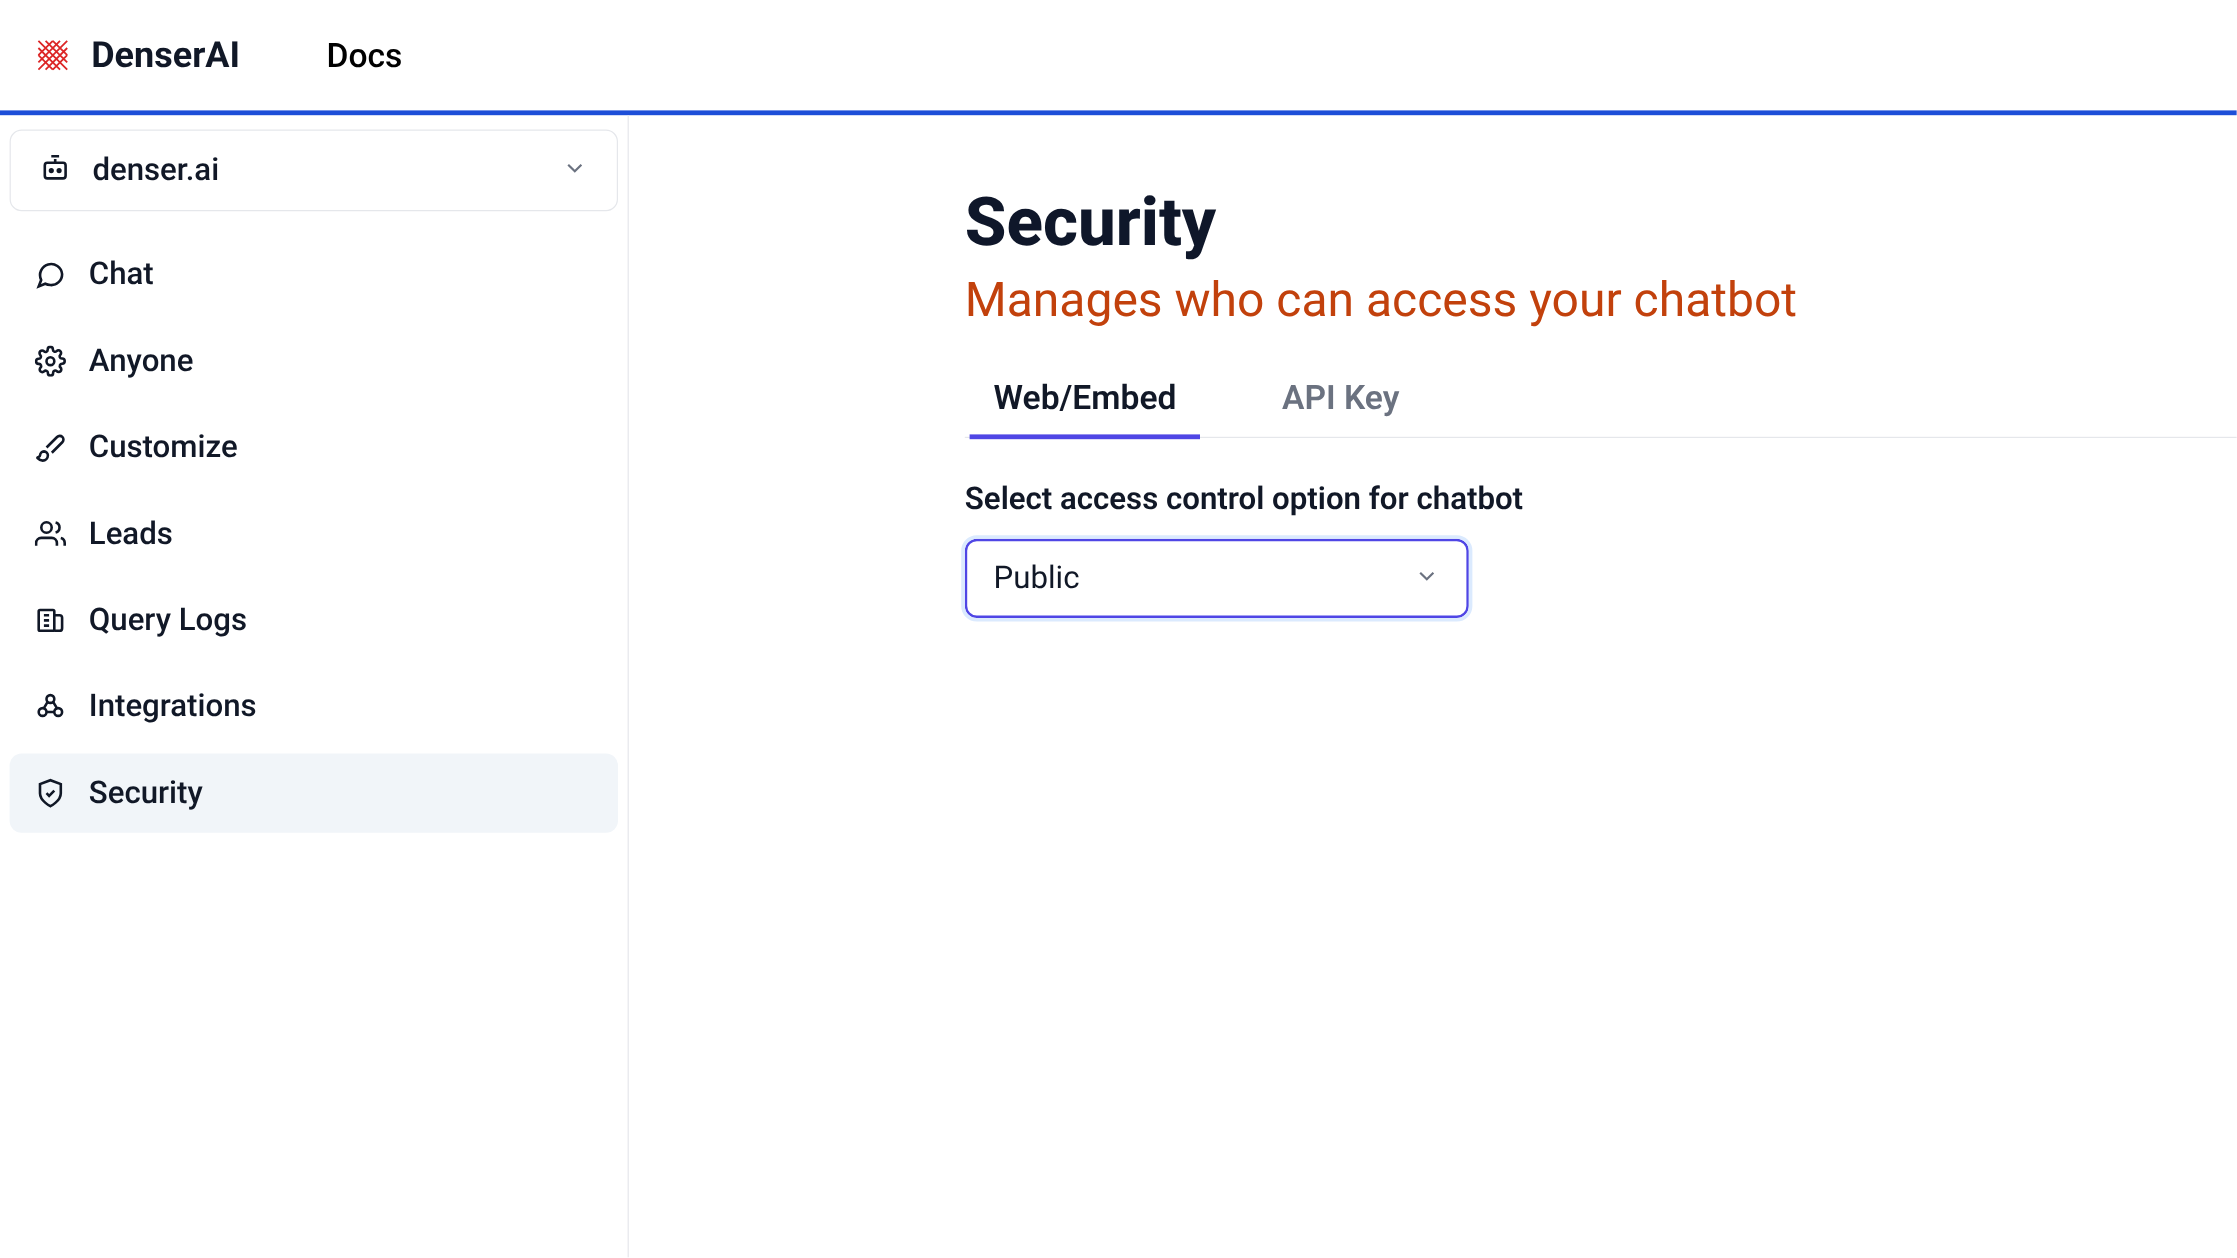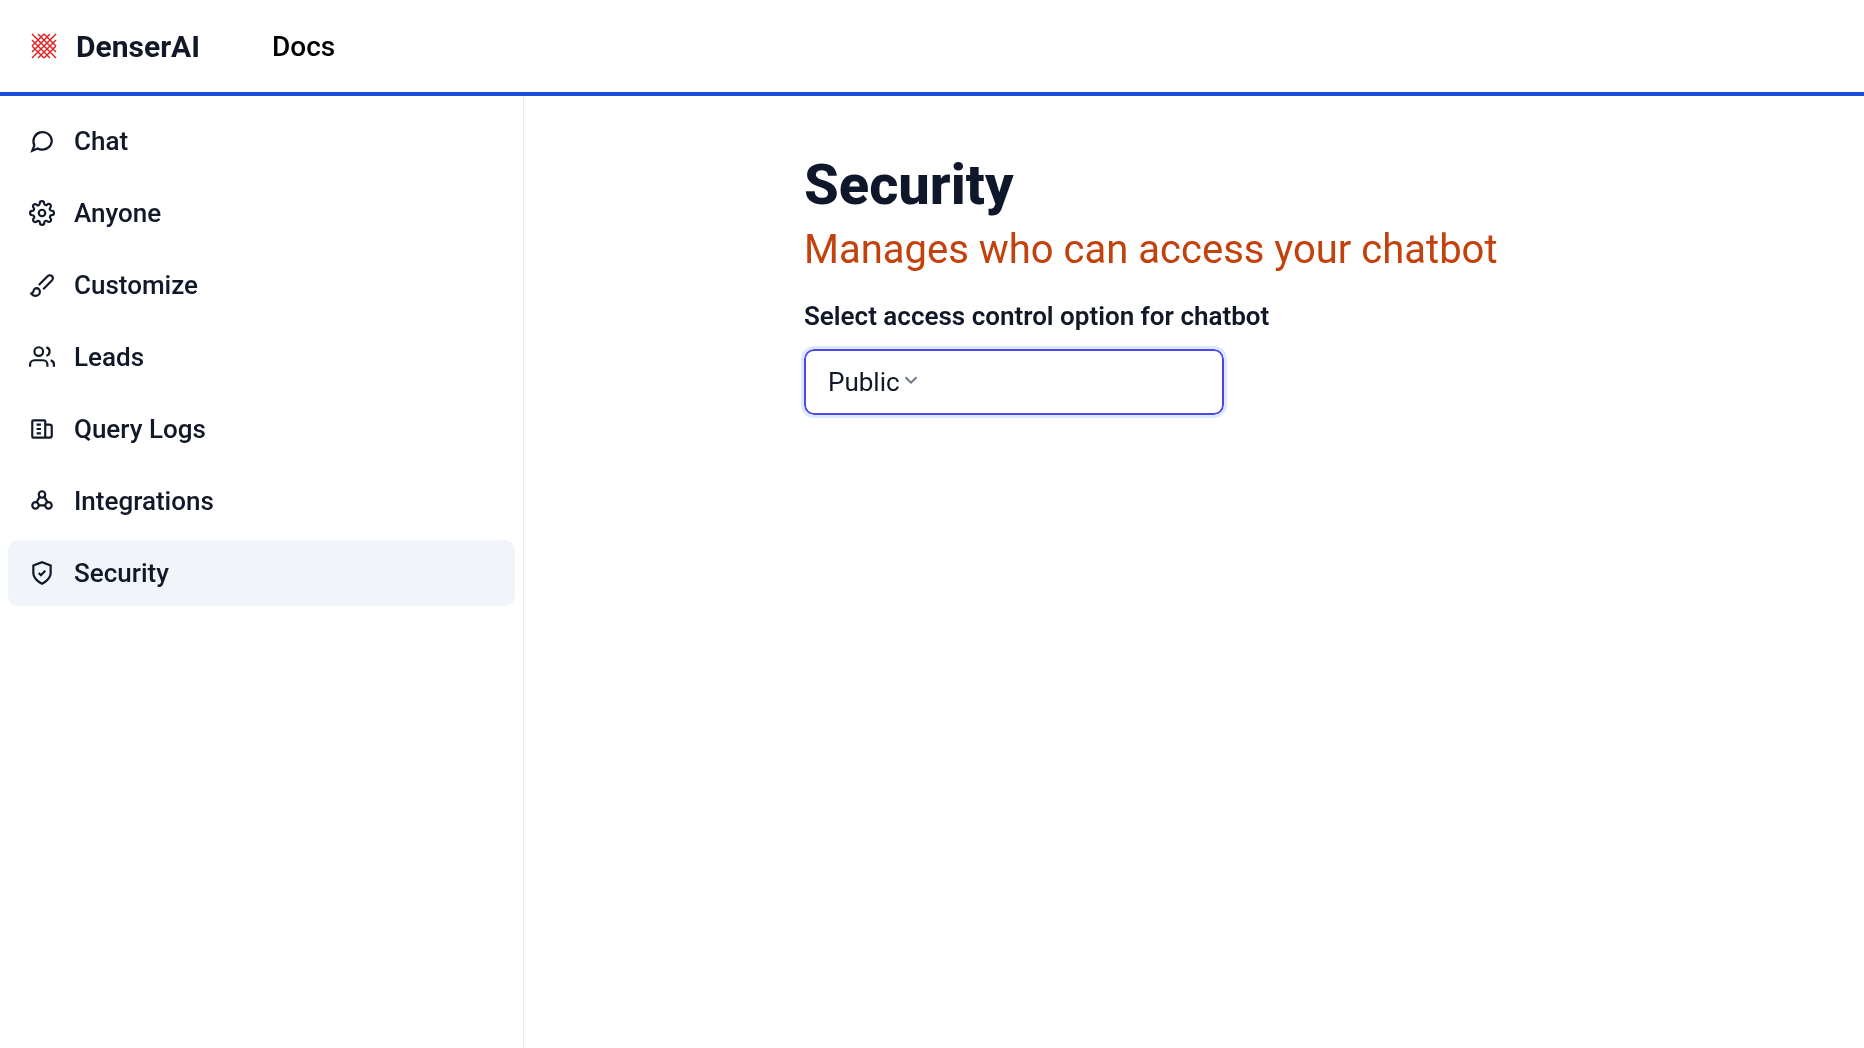--- a/index.html
+++ b/index.html
@@ -152,20 +152,21 @@
       margin-bottom: 28px;
     }
     .select-wrap {
       width: 420px;
       border: 2px solid #4f46e5;
       outline: 3px solid #dbeafe;
       border-radius: 10px;
       padding: 16px 22px;
       display: flex;
       align-items: center;
+      justify-content: space-between;
       cursor: pointer;
       background: #ffffff;
     }
     .select-value {
       font-size: 26px;
       font-weight: 400;
       color: #111827;
     }
     .save-btn {
       background: #4f46e5;
@@ -195,20 +196,37 @@
         </g>
       </svg>
     </span>
     <span class="logo-text">DenserAI</span>
   </div>
   <span class="docs-link">Docs</span>
 </div>
 
 <div class="layout">
   <aside class="sidebar">
+    <div class="project-selector">
+      <span class="icon-slot">
+        <svg width="26" height="26" viewBox="0 0 24 24" fill="none" stroke="#111827" stroke-width="2">
+          <rect x="4" y="8" width="16" height="12" rx="2"></rect>
+          <path d="M12 8V5"></path>
+          <path d="M9 3h6"></path>
+          <circle cx="9" cy="14" r="1" fill="#111827"></circle>
+          <circle cx="15" cy="14" r="1" fill="#111827"></circle>
+        </svg>
+      </span>
+      <span class="name">denser.ai</span>
+      <span class="chevron-down">
+        <svg width="22" height="22" viewBox="0 0 24 24" fill="none" stroke="#6b7280" stroke-width="2">
+            <path d="M6 9l6 6 6-6"></path>
+          </svg>
+      </span>
+    </div>
 
     <ul class="nav-list">
       <li class="nav-item">
         <span class="icon-slot">
           <svg width="26" height="26" viewBox="0 0 24 24" fill="none" stroke="#111827" stroke-width="2">
               <path d="M21 11.5a8.38 8.38 0 0 1-9 8.4 8.5 8.5 0 0 1-4-1L3 21l1.9-5A8.5 8.5 0 1 1 21 11.5z"></path>
             </svg>
         </span>
         <span>Chat</span>
       </li>
@@ -271,20 +289,24 @@
         </span>
         <span>Security</span>
       </li>
     </ul>
   </aside>
 
   <main class="main">
     <h1 class="page-title">Security</h1>
     <p class="page-subtitle">Manages who can access your chatbot</p>
 
+    <div class="tabs">
+      <div class="tab active">Web/Embed</div>
+      <div class="tab">API Key</div>
+    </div>
 
     <label class="form-label">Select access control option for chatbot</label>
 
     <div class="form-row">
       <div class="select-wrap">
         <span class="select-value">Public</span>
         <span>
           <svg width="22" height="22" viewBox="0 0 24 24" fill="none" stroke="#6b7280" stroke-width="2">
               <path d="M6 9l6 6 6-6"></path>
             </svg>

